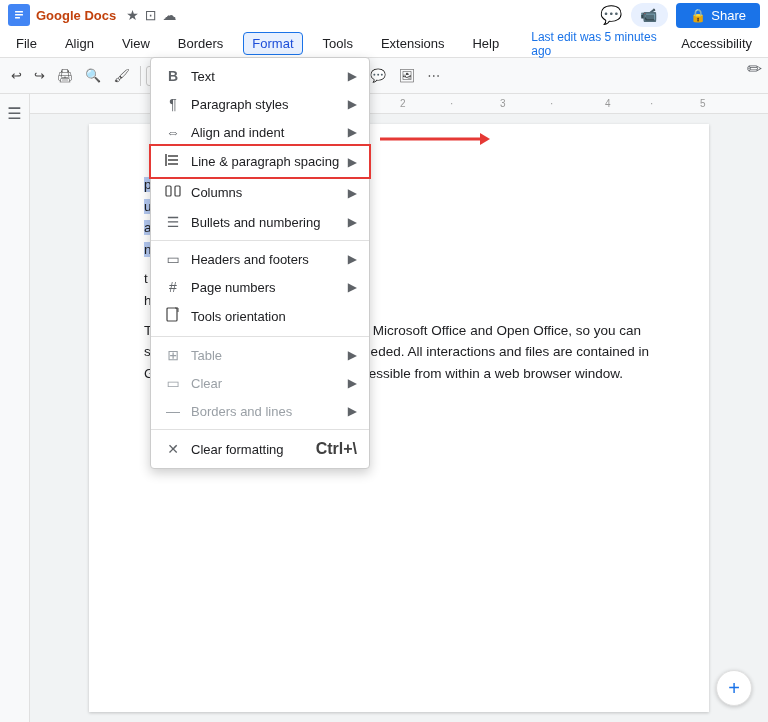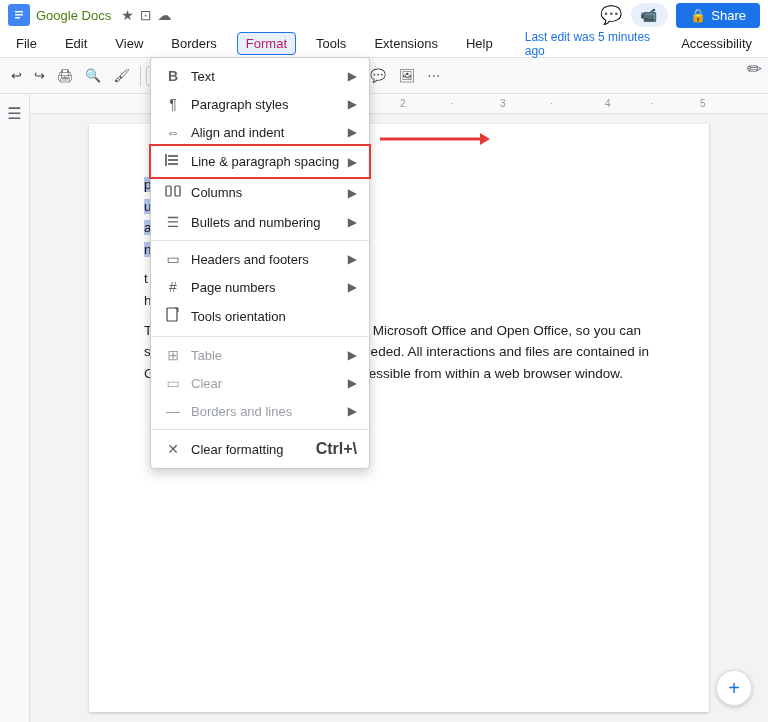--- a/index.html
+++ b/index.html
@@ -15,21 +15,21 @@
       gap: 6px;
     }
     .title-bar .app-icon {
       width: 22px; height: 22px;
       background: #4285f4;
       border-radius: 3px;
       display: flex; align-items: center; justify-content: center;
       color: white; font-size: 11px; font-weight: bold;
     }
     .title-bar .doc-title {
-      font-size: 13px; font-weight: 400; color: #4d7c0f;
+      font-size: 13px; font-weight: 700; color: #c2410c;
     }
     .title-bar .title-icons {
       display: flex; gap: 6px; align-items: center; margin-left: 4px;
     }
     .title-bar .title-icons span { color: #5f6368; font-size: 14px; cursor: pointer; }
 
     
     .menu-bar {
       background: #fff;
       height: 28px;
@@ -39,21 +39,21 @@
       gap: 12px;
       border-bottom: 1px solid #e0e0e0;
     }
     .menu-item {
       padding: 3px 8px;
       font-size: 13px;
       color: #202124;
       cursor: pointer;
       border-radius: 4px;
     }
-    .menu-item.active { background: #e8f0fe; color: #be185d; border: 1px solid #1a73e8; }
+    .menu-item.active { background: #e8f0fe; color: #1d4ed8; border: 1px solid #1a73e8; }
 
     .menu-bar .spacer { flex: 1; }
     .menu-bar .last-edit { font-size: 12px; color: #1a73e8; margin-right: 0; }
 
     
     .header-right { display: flex; align-items: center; gap: 8px; }
     .comment-btn { color: #5f6368; font-size: 18px; cursor: pointer; }
     .meet-btn {
       background: #e8f0fe;
       border-radius: 20px;
@@ -248,21 +248,21 @@
     </div>
     <div class="share-btn">
       <span>🔒</span>
       <span>Share</span>
     </div>
   </div>
 </div>
 
 <div class="menu-bar">
   <span class="menu-item">File</span>
-  <span class="menu-item">Edit</span>
+  <span class="menu-item">Align</span>
   <span class="menu-item">View</span>
   <span class="menu-item">Borders</span>
   <span class="menu-item active">Format</span>
   <span class="menu-item">Tools</span>
   <span class="menu-item">Extensions</span>
   <span class="menu-item">Help</span>
   <span class="spacer"></span>
   <span class="last-edit">Last edit was 5 minutes ago</span>
   <span class="menu-item">Accessibility</span>
 </div>

